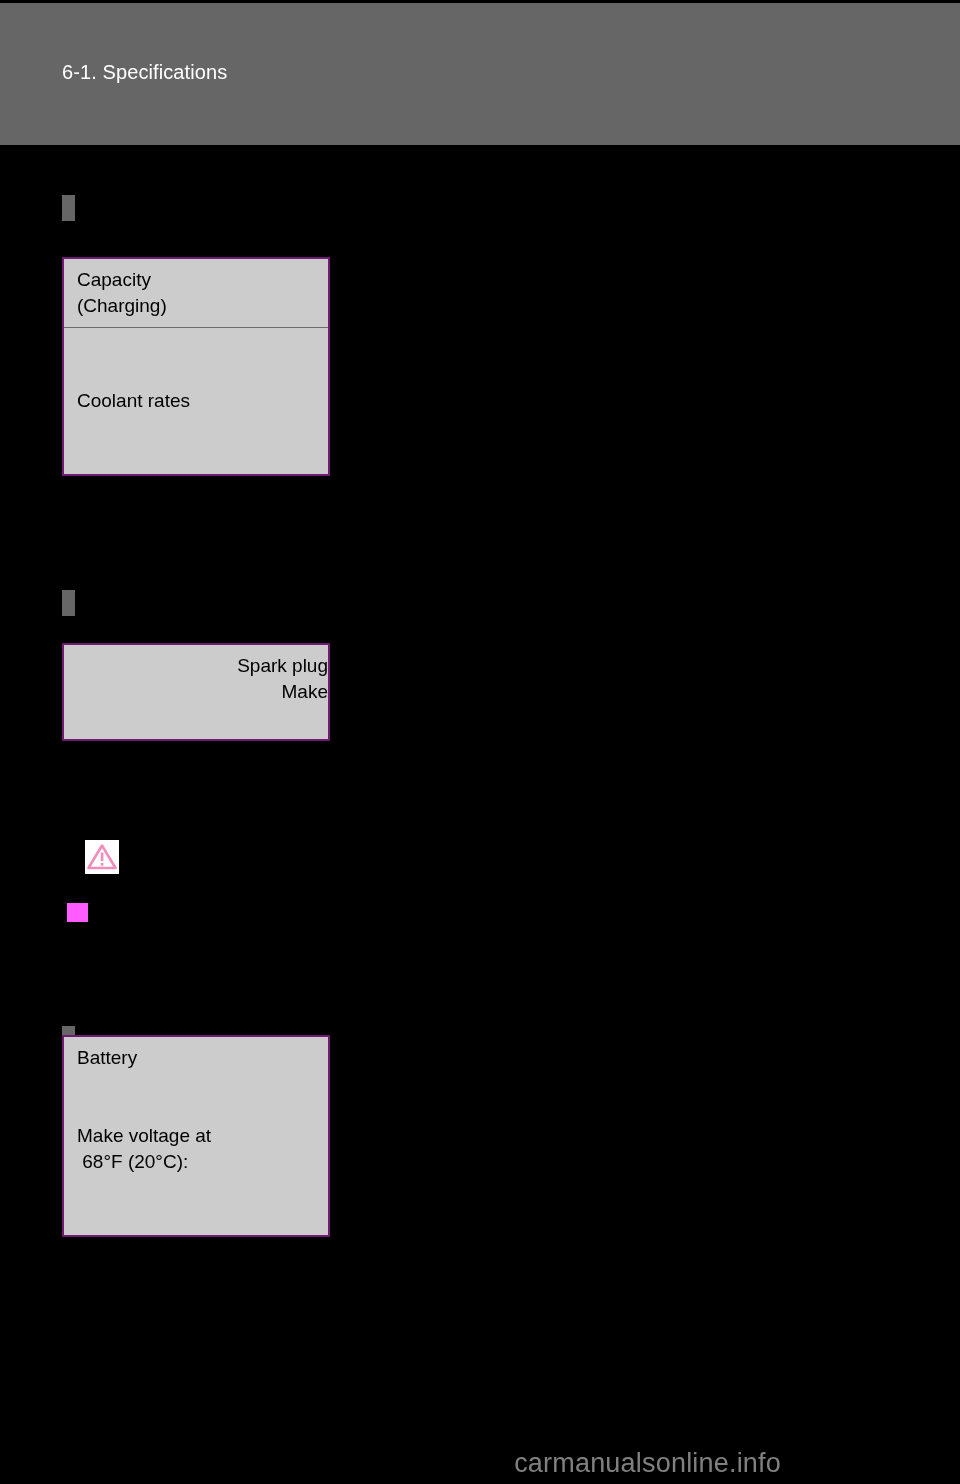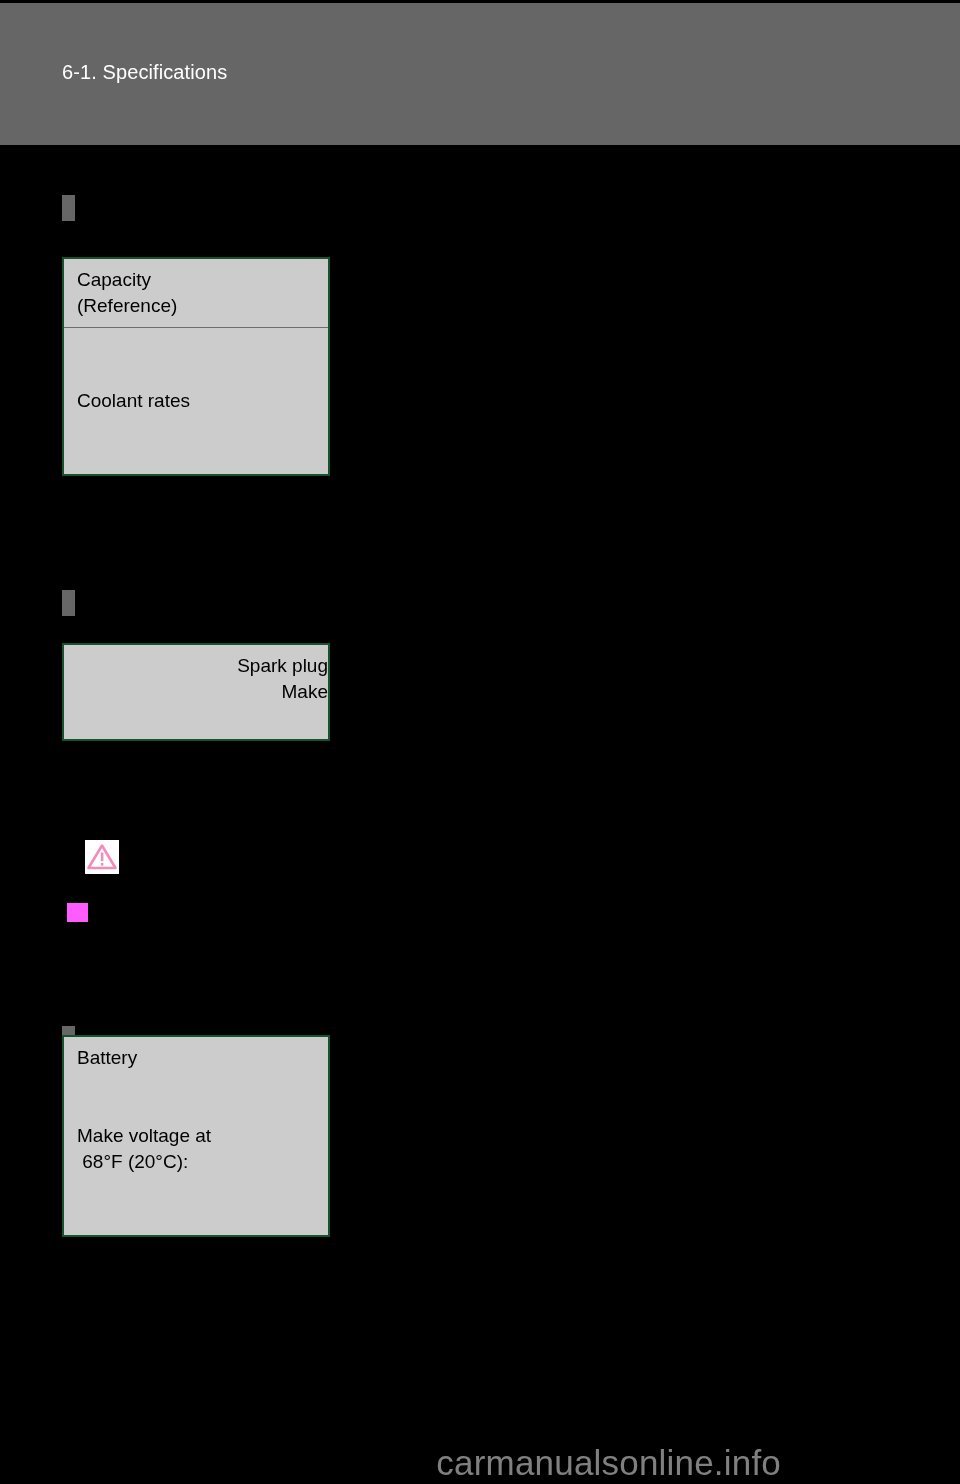--- a/index.html
+++ b/index.html
@@ -64,21 +64,21 @@
     height: 26px;
     background: #666666;
   }
 
   
   .spec-table {
     position: absolute;
     left: 62px;
     width: 268px;
     background: #8b5cf6;
-    border: 2px solid #14532d;
+    border: 2px solid #701a75;
     box-sizing: border-box;
     box-shadow: 0 0 0 0 #000;
   }
   .spec-row {
     position: relative;
     box-sizing: border-box;
     background: #cccccc;
     color: #000000;
     font-size: 19px;
     line-height: 26px;
@@ -116,21 +116,21 @@
     width: 21px;
     height: 19px;
     background: #ff5cff;
   }
 
   
   .watermark {
     position: absolute;
     right: 20px;
     bottom: 6px;
-    font-size: 35px;
+    font-size: 27px;
     line-height: 30px;
     color: #808080;
     letter-spacing: 0.2px;
     white-space: nowrap;
   }
 </style>
 </head>
 <body>
 
 <div class="page">
@@ -139,21 +139,21 @@
 
   <div class="header-band">
     <div class="header-title">6-1. Specifications</div>
   </div>
 
   <div class="section-marker" style="left:62px; top:195px;"></div>
 
   <div class="spec-table" style="top:257px;">
     <div class="spec-row">
       <span class="spec-line">Capacity</span>
-      <span class="spec-line">(Reference)</span>
+      <span class="spec-line">(Charging)</span>
     </div>
     <div class="spec-row">
       <span class="spec-line blank"></span>
       <span class="spec-line blank"></span>
       <span class="spec-line">Coolant rates</span>
       <span class="spec-line blank"></span>
       <span class="spec-line blank"></span>
     </div>
   </div>
 

